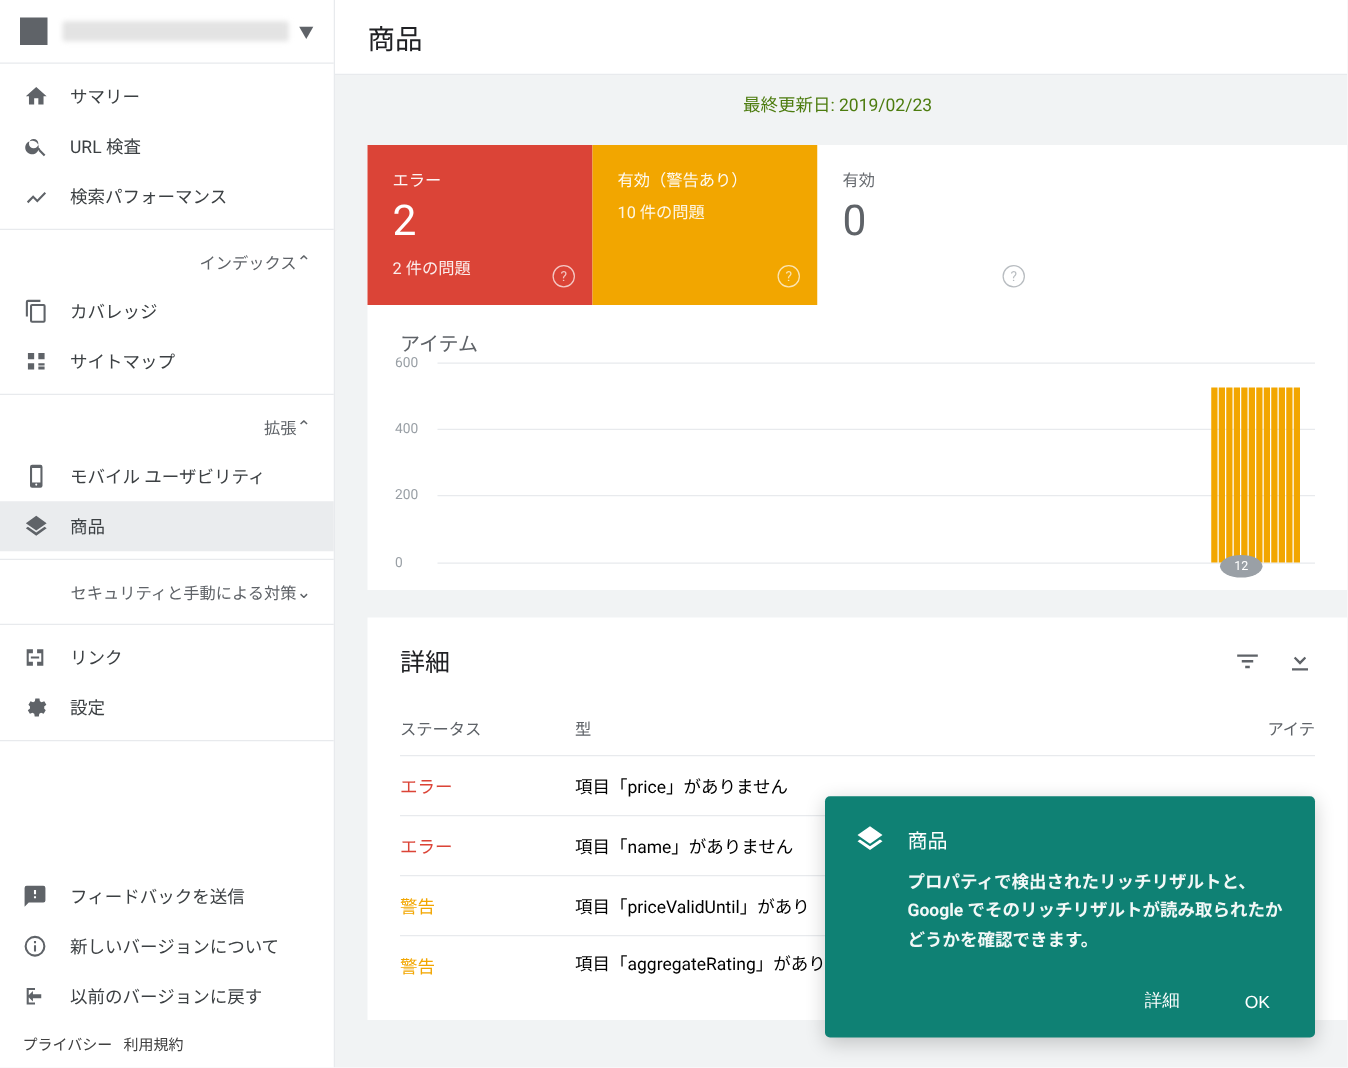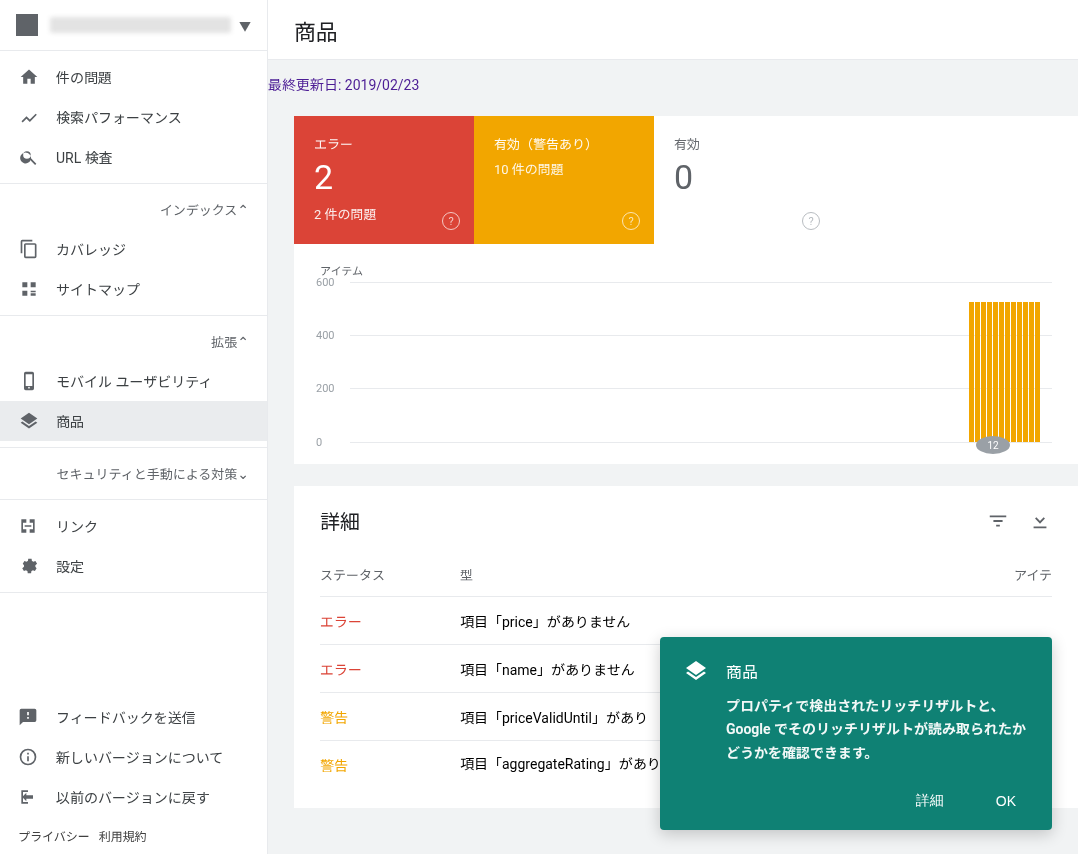--- a/index.html
+++ b/index.html
@@ -19,37 +19,37 @@
 .section-title { display: flex; align-items: center; justify-content: flex-end; padding: 10px 18px 10px 12px; color: #5f6368; font-size: 13px; cursor: pointer; }
 .section-title .chev { font-size: 14px; }
 .nav-plain { display: flex; align-items: center; height: 40px; padding: 0 18px; color: #3c4043; font-size: 14px; cursor: pointer; }
 .nav-plain .ic { width: 22px; margin-right: 16px; color: #5f6368; display: flex; align-items: center; }
 .sidebar-bottom { margin-top: auto; }
 .footer-links { display: flex; gap: 9px; padding: 10px 18px; font-size: 12px; color: #404040; }
 
 .main { position: absolute; left: 268px; top: 0; right: 0; bottom: 0; background: #f1f3f4; overflow: hidden; }
 .main-header { height: 60px; background: #fff; display: flex; align-items: center; padding: 0 26px; border-bottom: 1px solid #e8eaed; }
 .main-header h1 { font-size: 22px; font-weight: 400; color: #202124; }
-.updated { text-align: left; padding: 14px 6px 0 0; color: #4c1d95; font-size: 14px; }
+.updated { text-align: center; padding: 14px 6px 0 0; color: #4d7c0f; font-size: 14px; }
 
 .stats-panel { margin: 22px 0 0 26px; background: #fff; }
 .stat-cards { display: flex; }
 .card { width: 180px; height: 128px; padding: 18px 20px; position: relative; color: #fff; }
 .card.error { background: #db4437; }
 .card.warn { background: #f2a600; }
 .card.valid { background: #fff; color: #202124; }
 .card .lbl { font-size: 13px; opacity: .95; }
 .card .num { font-size: 34px; line-height: 1.2; margin-top: 4px; }
 .card .sub { font-size: 13px; margin-top: 6px; opacity: .9; }
 .card .info-ic { position: absolute; right: 14px; bottom: 14px; width: 18px; height: 18px; border: 1.5px solid currentColor; border-radius: 50%; opacity: .7; display: flex; align-items: center; justify-content: center; font-size: 11px; }
 .card.valid .lbl, .card.valid .num { color: #5f6368; }
 .card.valid .info-ic { color: #9aa0a6; }
 
 .chart-box { padding: 18px 26px 22px 26px; }
-.chart-title-tiny { font-size: 11px; color: #5f6368; margin-bottom: 4px; }
+.chart-title-tiny { font-size: 16px; color: #5f6368; margin-bottom: 4px; }
 .chart-area { position: relative; height: 160px; }
 .y-label { position: absolute; left: -4px; font-size: 11px; color: #9aa0a6; transform: translateY(-50%); }
 .gridline { position: absolute; left: 30px; right: 0; height: 1px; background: #e8eaed; }
 .bars { position: absolute; right: 12px; bottom: 0; display: flex; align-items: flex-end; gap: 1px; }
 .bar { width: 5px; background: #f2a600; height: 140px; }
 .x-axis { display: flex; justify-content: space-between; margin: 10px 0 0 30px; font-size: 11px; color: #9aa0a6; }
 .badge-count { position: absolute; right: 42px; bottom: -12px; width: 34px; height: 18px; border-radius: 50%; background: #9aa0a6; color: #fff; font-size: 10px; display: flex; align-items: center; justify-content: center; }
 
 .details-panel { margin: 22px 0 0 26px; background: #fff; padding: 20px 26px; }
 .details-head { display: flex; align-items: center; }
@@ -83,37 +83,37 @@
     <span class="chev">▼</span>
   </div>
 
   <div class="nav-section">
     <div class="nav-item">
         <span class="ic">
           <svg viewBox="0 0 24 24">
             <path d="M10 20v-6h4v6h5v-8h3L12 3 2 12h3v8z"></path>
           </svg>
         </span>
-        <span>件の問題</span>
+        <span>サマリー</span>
+      </div>
+    <div class="nav-item">
+        <span class="ic">
+          <svg viewBox="0 0 24 24">
+            <path d="M15.5 14h-.8l-.3-.3A6.5 6.5 0 1 0 14 15.5l.3.3v.8l5 5 1.5-1.5-5-5zm-6 0A4.5 4.5 0 1 1 14 9.5 4.5 4.5 0 0 1 9.5 14z"></path>
+          </svg>
+        </span>
+        <span>URL 検査</span>
       </div>
     <div class="nav-item">
         <span class="ic">
           <svg viewBox="0 0 24 24">
             <path d="M3 17l6-6 4 4 7-7 1.4 1.4L13 18l-4-4-4.6 4.6z"></path>
           </svg>
         </span>
         <span>検索パフォーマンス</span>
-      </div>
-    <div class="nav-item">
-        <span class="ic">
-          <svg viewBox="0 0 24 24">
-            <path d="M15.5 14h-.8l-.3-.3A6.5 6.5 0 1 0 14 15.5l.3.3v.8l5 5 1.5-1.5-5-5zm-6 0A4.5 4.5 0 1 1 14 9.5 4.5 4.5 0 0 1 9.5 14z"></path>
-          </svg>
-        </span>
-        <span>URL 検査</span>
       </div>
   </div>
 
   <div class="nav-section">
     <div class="section-title">
         <span>インデックス</span>
         <span class="chev">⌃</span>
       </div>
     <div class="nav-item">
         <span class="ic">

